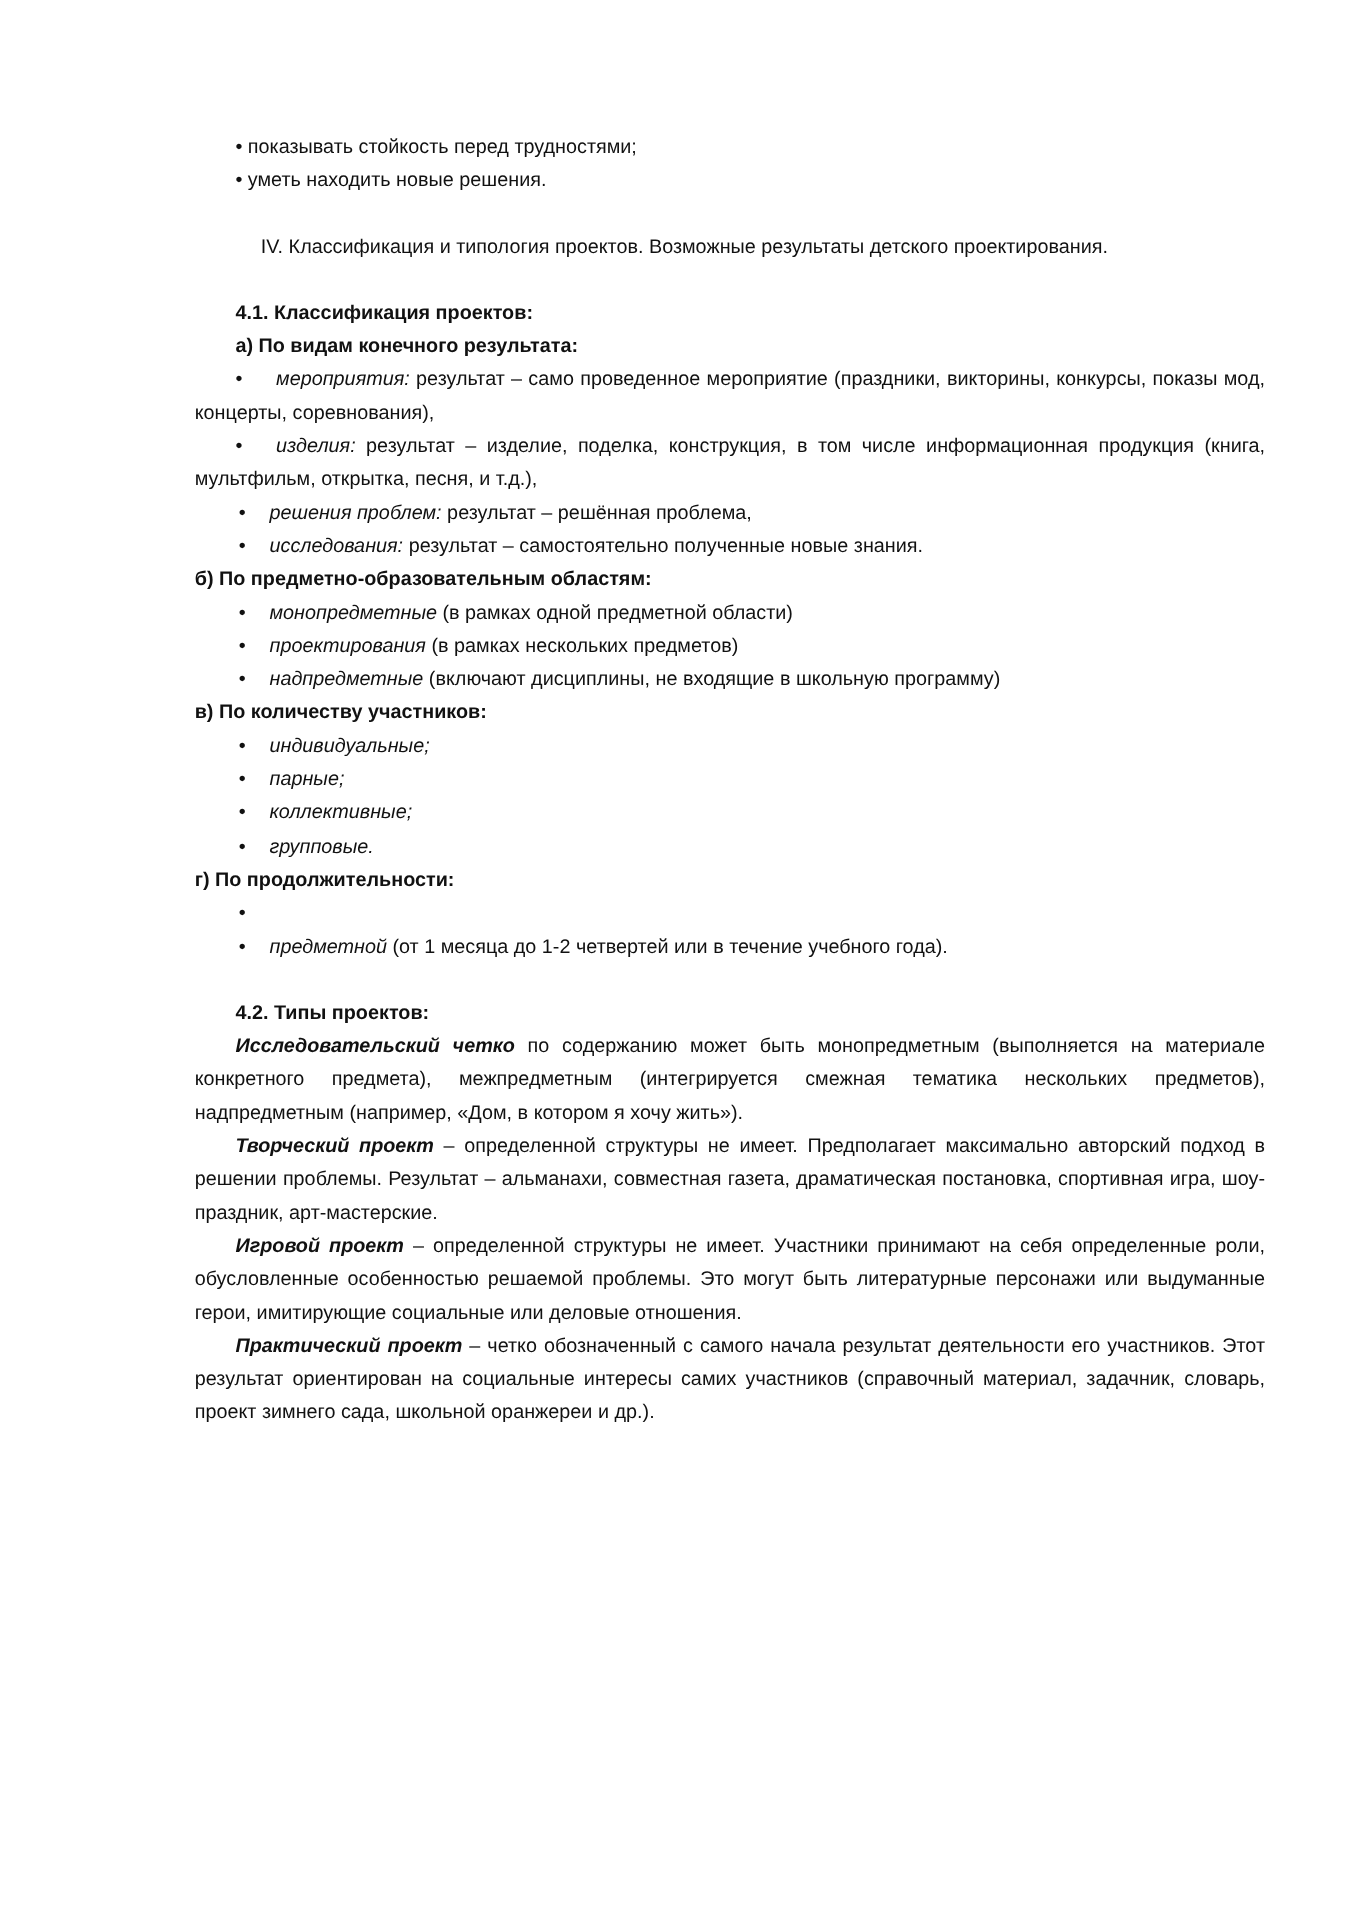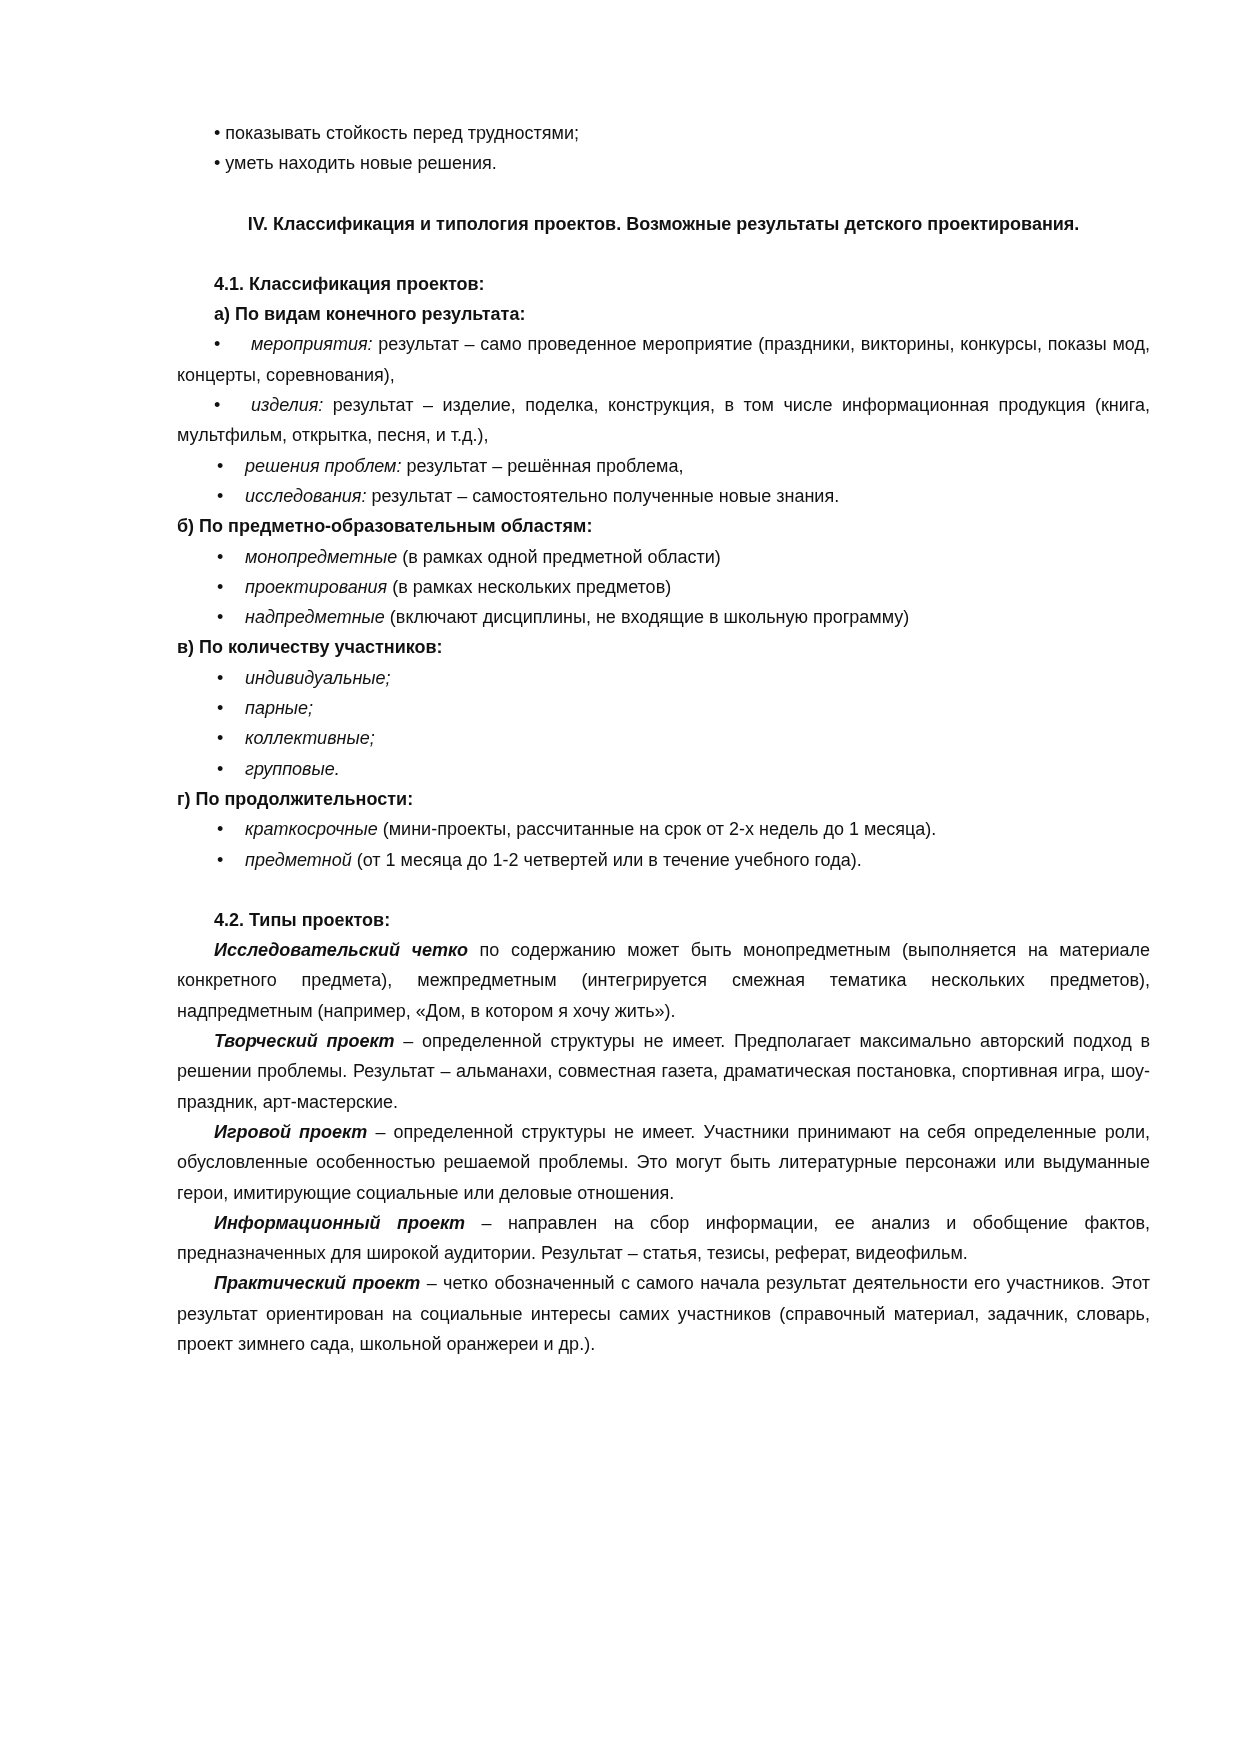--- a/index.html
+++ b/index.html
@@ -3,21 +3,21 @@
 <meta charset="utf-8">
 <style>
   html, body { margin: 0; padding: 0; background: #ffffff; }
   body { width: 1240px; height: 1754px; position: relative; overflow: hidden; }
   .page {
     position: absolute; left: 177px; top: 118px; width: 973px;
     font-family: "Liberation Sans", sans-serif; font-size: 18px; line-height: 30.3px; color: #111111;
   }
   p { margin: 0; }
   .dot-line { padding-left: 37px; }
-  .title { text-align: center; font-weight: bold; margin: 30px 0 0 0; padding: 0 60px; }
+  .title { font-weight: normal; margin: 30px 0 0 0; padding: 0 60px; }
   .gap { height: 30px; }
   .h { font-weight: bold; padding-left: 37px; }
   .hb { font-weight: bold; }
   .li { display: flex; }
   .li .bul2 { width: 28px; flex: none; padding-left: 40px; }
   .just { text-align: justify; text-indent: 37px; }
   .bi { font-style: italic; font-weight: bold; }
   em { font-style: italic; }
   .bullet-inline { display: inline-block; width: 37px; text-indent: 0; padding-left: 0; }
 </style>
@@ -73,28 +73,26 @@
       <em>коллективные;</em>
     </div>
   <div class="li">
       <span class="bul2">•</span>
       <em>групповые.</em>
     </div>
 
   <p class="hb">г) По продолжительности:</p>
   <div class="li">
       <span class="bul2">•</span>
-      <span><em>краткосрочные</em><span> (мини-проекты, рассчитанные на срок от 2-х недель до 1 месяца).</span></span>
     </div>
   <div class="li">
       <span class="bul2">•</span>
       <span><em>предметной</em><span> (от 1 месяца до 1-2 четвертей или в течение учебного года).</span></span>
     </div>
 
   <div class="gap"></div>
   <p class="h">4.2. Типы проектов:</p>
 
   <p class="just"><span class="bi">Исследовательский четко</span><span> по содержанию может быть монопредметным (выполняется на материале конкретного предмета), межпредметным (интегрируется смежная тематика нескольких предметов), надпредметным (например, «Дом, в котором я хочу жить»).</span></p>
   <p class="just"><span class="bi">Творческий проект</span><span> – определенной структуры не имеет. Предполагает максимально авторский подход в решении проблемы. Результат – альманахи, совместная газета, драматическая постановка, спортивная игра, шоу-праздник, арт-мастерские.</span></p>
   <p class="just"><span class="bi">Игровой проект</span><span> – определенной структуры не имеет. Участники принимают на себя определенные роли, обусловленные особенностью решаемой проблемы. Это могут быть литературные персонажи или выдуманные герои, имитирующие социальные или деловые отношения.</span></p>
-  <p class="just"><span class="bi">Информационный проект</span><span> – направлен на сбор информации, ее анализ и обобщение фактов, предназначенных для широкой аудитории. Результат – статья, тезисы, реферат, видеофильм.</span></p>
   <p class="just"><span class="bi">Практический проект</span><span> – четко обозначенный с самого начала результат деятельности его участников. Этот результат ориентирован на социальные интересы самих участников (справочный материал, задачник, словарь, проект зимнего сада, школьной оранжереи и др.).</span></p>
 </div>
 
 </body></html>

